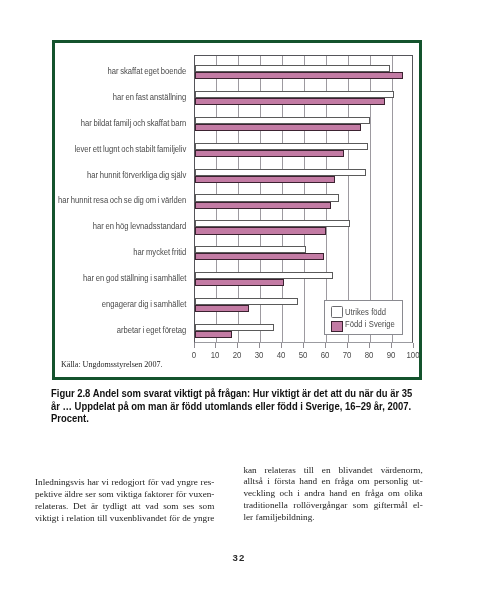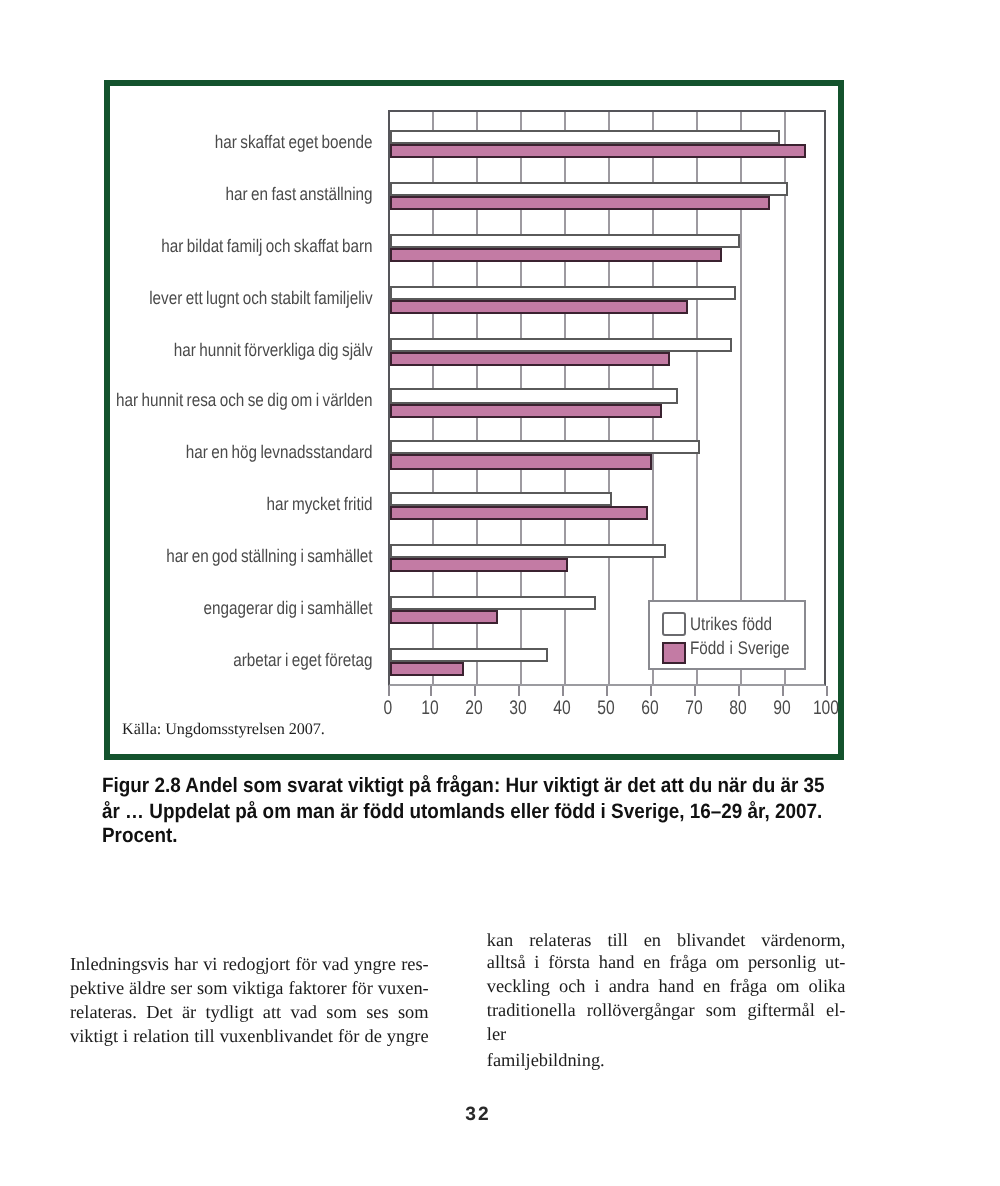--- a/index.html
+++ b/index.html
@@ -55,21 +55,21 @@
   .colhead{position:absolute;left:53.1px;top:451.1px;width:179.4px;text-align:center;
            font-family:"Liberation Sans",sans-serif;font-weight:bold;font-size:10.6px;
            line-height:12.4px;color:#111;}
   .colhead > span{display:inline-block;transform:scaleX(0.935);transform-origin:50% 50%;}
   .col{position:absolute;width:179.4px;font-family:"Liberation Serif",serif;
        font-size:9.2px;color:#1c1c1c;}
   .col1{left:35px;top:476.9px;}
   .col2{left:243.4px;top:464.5px;}
   .tline{height:11.95px;white-space:nowrap;display:flex;}
   .tline.just{justify-content:space-between;}
-  .tline.last{gap:2.5px;flex-direction:column;}
+  .tline.last{gap:2.5px;}
   .tline span{display:inline-block;}
 
   .pageno{position:absolute;left:0;top:552.0px;width:478px;text-align:center;
           font-family:"Liberation Sans",sans-serif;font-weight:bold;font-size:9.6px;color:#2a2a2a;
           letter-spacing:1.1px;}
 </style>
 </head>
 <body>
 
 <div id="page">

